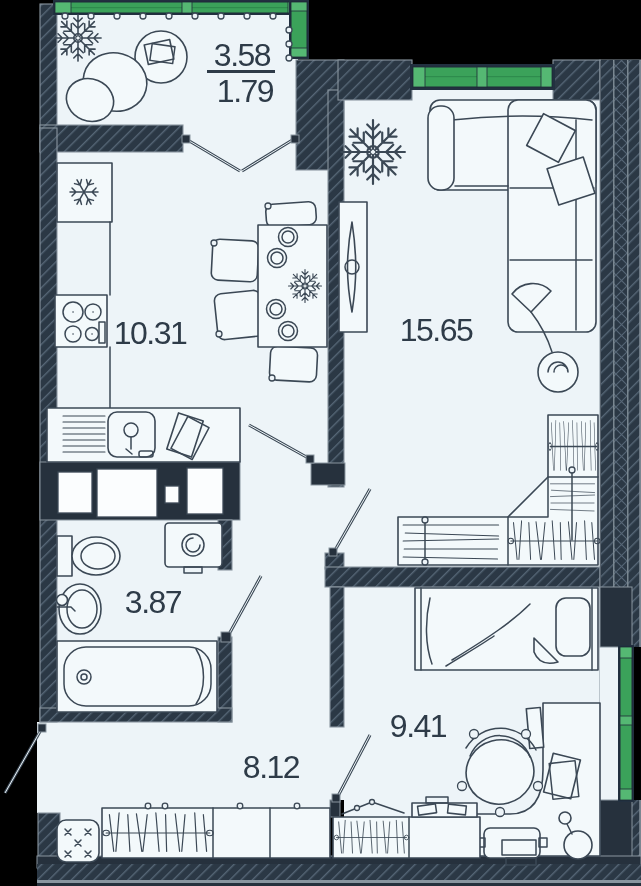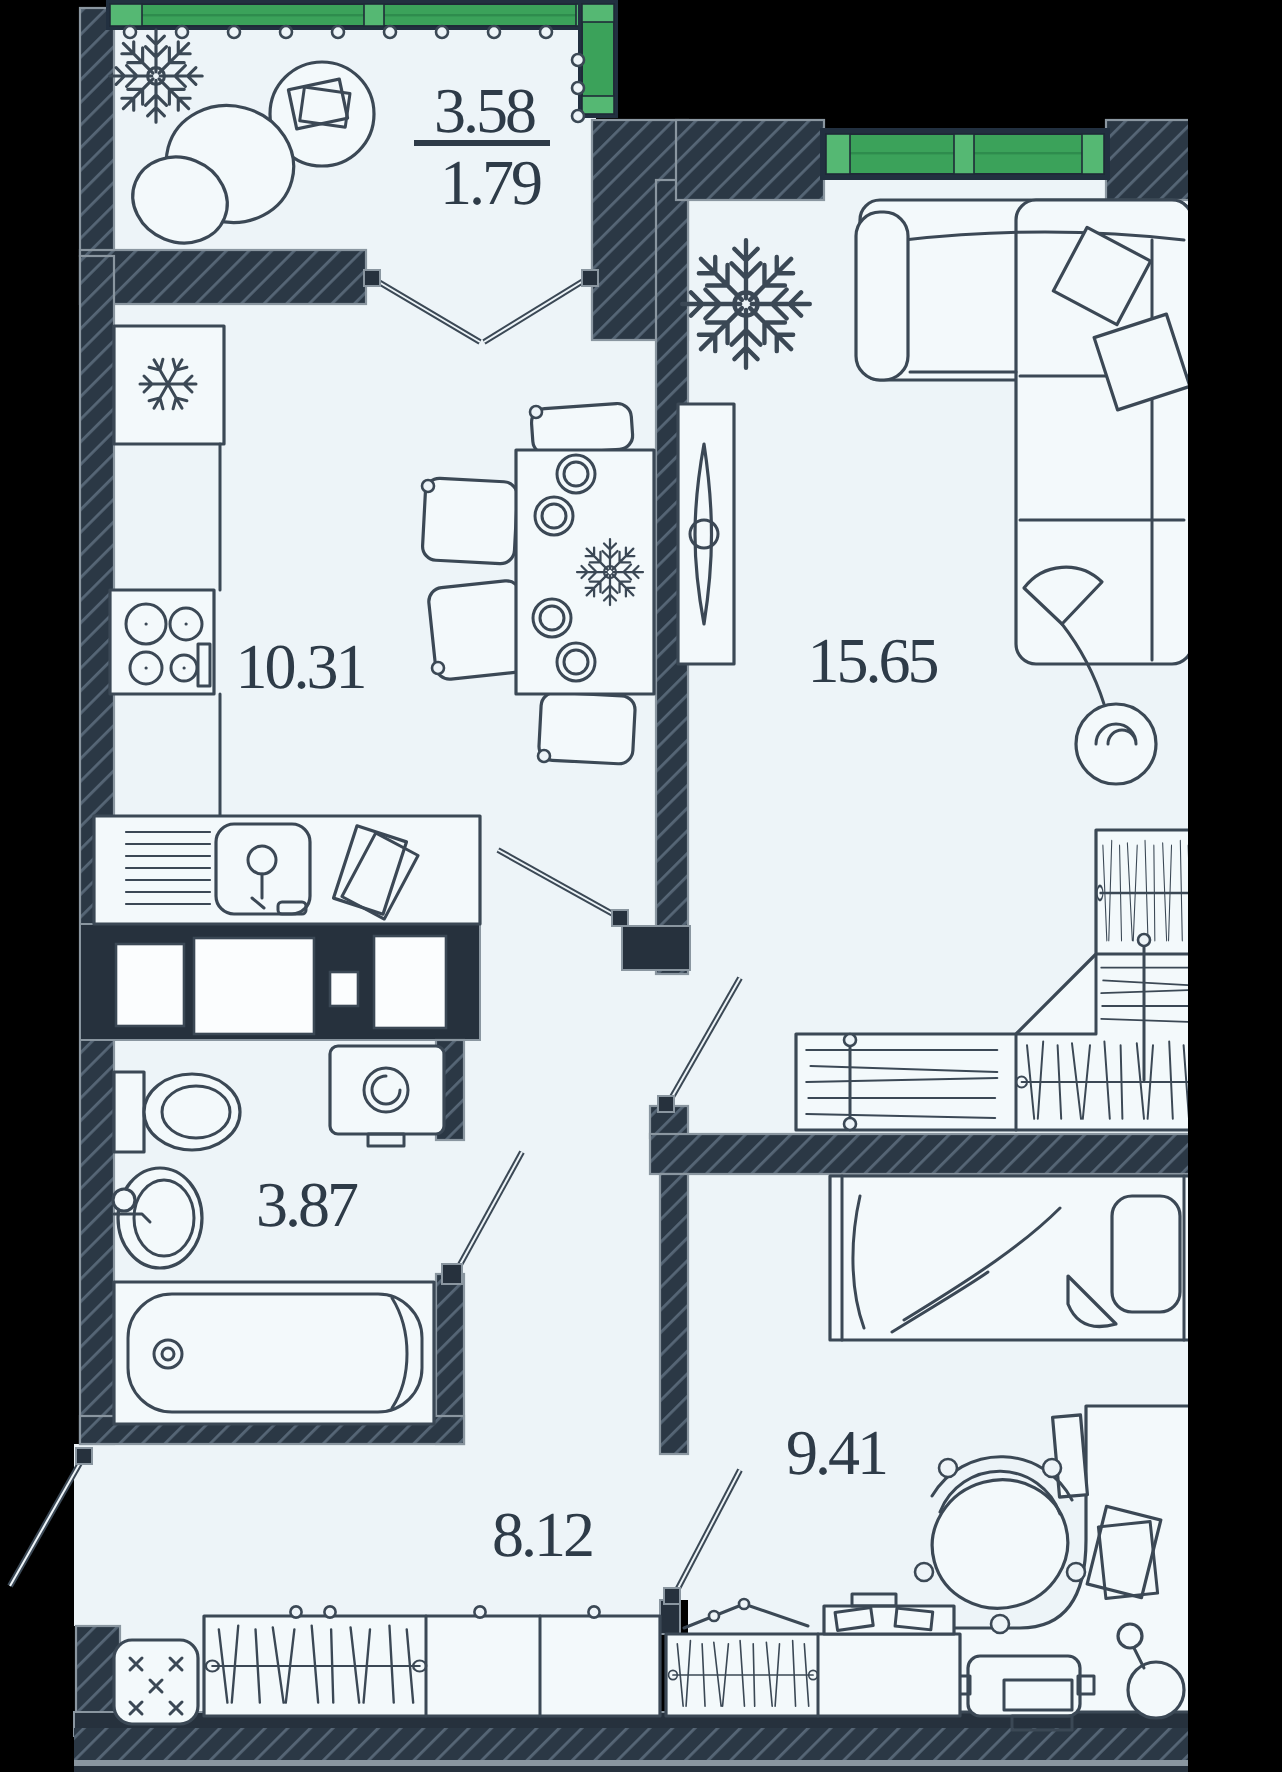--- a/index.html
+++ b/index.html
@@ -1,17 +1,17 @@
 <!DOCTYPE html>
 <html><head>
 <meta charset="utf-8">
 <style>
   html,body{margin:0;padding:0;background:#000;}
-  .stage{position:relative;width:594px;height:886px;background:#000;overflow:hidden;
-         font-family:Liberation Serif, serif;}
+  .stage{position:relative;width:641px;height:886px;background:#000;overflow:hidden;
+         font-family:Liberation Sans, sans-serif;}
   svg{display:block}
   .w  {fill:url(#hatch);stroke:#8a96a0;stroke-width:1.1}
   .wp {fill:#26313d;stroke:#8a96a0;stroke-width:1}
   .flr{fill:#edf4f8;stroke:none}
   .s  {stroke:#3b4855;fill:none;stroke-width:1.5;stroke-linecap:round;stroke-linejoin:round}
   .sf {fill:#f3f9fb;stroke:#3b4855;stroke-width:1.6;stroke-linejoin:round}
   .sk {stroke:#3b4855;fill:none;stroke-width:1.1;stroke-linecap:round;vector-effect:non-scaling-stroke}
   .dot{fill:#edf4f8;stroke:#3b4855;stroke-width:1.3}
   .door{stroke:#3b4855;stroke-width:3}
   .doorin{stroke:#edf4f8;stroke-width:1}

